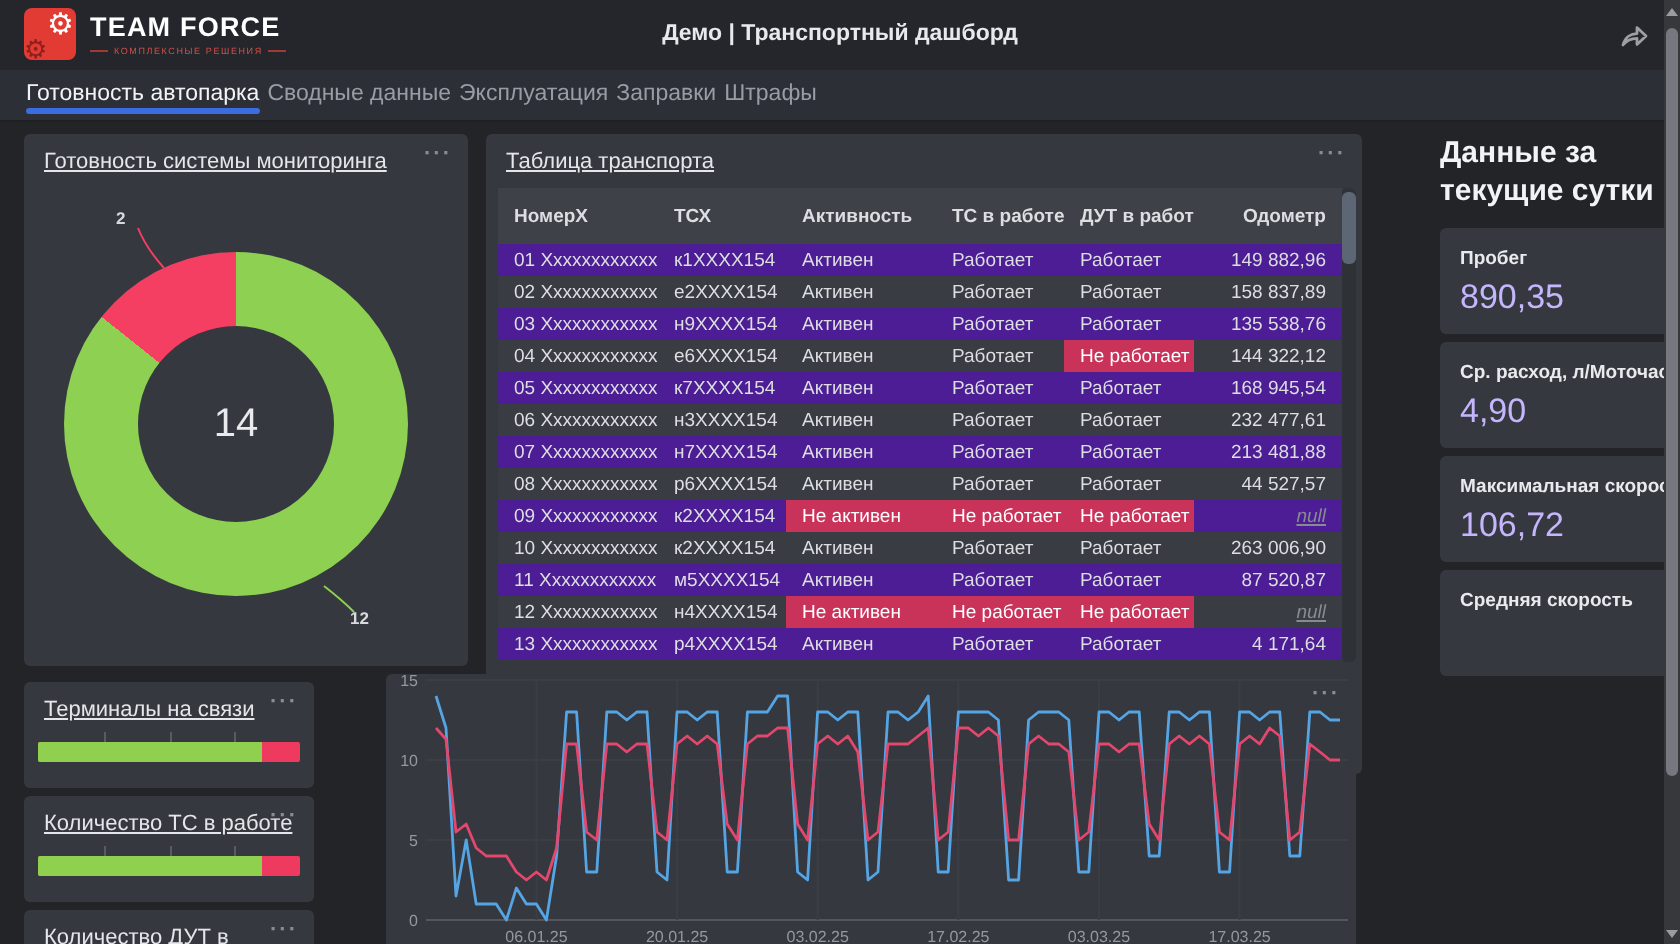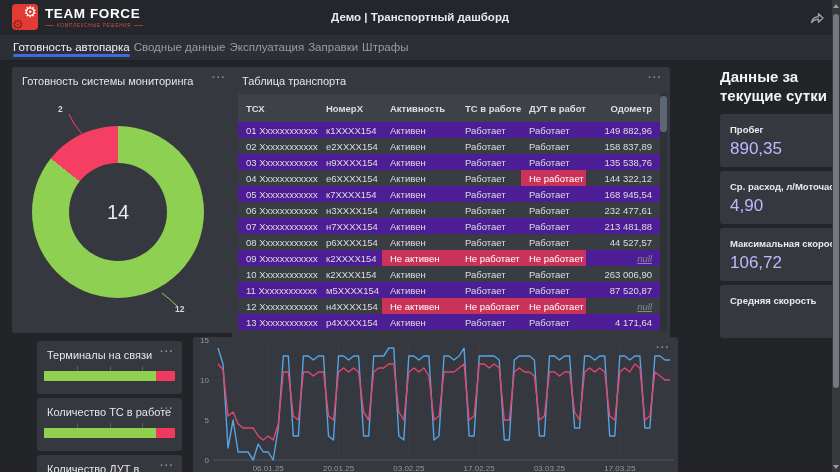--- a/index.html
+++ b/index.html
@@ -21,36 +21,36 @@
   .share-btn svg { width:18px; height:18px; stroke:#9ca0a6; fill:none; stroke-width:1.4; }
 
   
   .tabbar { position:absolute; left:0; top:35px; width:840px; height:26px; background:#2c2f35; border-bottom:1px solid #1e2024; display:flex; gap:4px; padding:6px 0 0 13px; }
   .tab { position:relative; font-size:11.5px; color:#989da5; padding-bottom:8px; cursor:pointer; white-space:nowrap; }
   .tab.active { color:#f2f3f5; }
   .tab.active::after { content:""; position:absolute; left:0; right:0; bottom:3px; height:3px; border-radius:2px; background:#3b6ce0; }
 
   
   .card { position:absolute; background:#35383e; border-radius:3px; }
-  .card-title { font-size:11px; color:#e4e6e9; padding:8px 10px 0 10px; }
+  .card-title { font-size:11px; color:#e4e6e9; padding:8px 10px 0 10px;text-decoration:underline; }
   .dots { position:absolute; top:4px; right:8px; color:#888c93; font-weight:bold; font-size:11px; letter-spacing:1px; cursor:pointer; line-height:12px; }
   .dots::after { content:"\00B7\00B7\00B7"; }
 
   
   #donut-card { left:12px; top:67px; width:222px; height:266px; }
   .donut { position:absolute; left:20px; top:59px; width:172px; height:172px; border-radius:50%; }
   .donut-hole { position:absolute; left:37px; top:37px; width:98px; height:98px; border-radius:50%; background:#35383e; display:flex; align-items:center; justify-content:center; }
   .donut-total { font-size:20px; color:#e8eaed; }
   .donut-label { position:absolute; font-size:8.5px; font-weight:bold; color:#d7dadd; }
   #dlabel-red { left:46px; top:37px; }
   #dlabel-green { left:163px; top:237px; }
   #donut-connectors { position:absolute; left:0; top:0; width:222px; height:266px; pointer-events:none; }
 
   
-  #table-card { left:232px; top:67px; width:438px; height:320px; }
+  #table-card { left:243px; top:67px; width:438px; height:320px; }
   .ttable { position:absolute; left:6px; top:27px; width:422px; font-size:9.5px; }
   .trow { display:grid; grid-template-columns:80px 64px 75px 64px 65px 74px; }
   .thead { background:#3e4147; font-weight:bold; color:#eceef0; }
   .thead .tcell { padding:4px 8px; display:flex; align-items:center; min-height:28px; }
   .tcell { padding:0 8px; display:flex; align-items:center; height:16px; color:#dcdee2; overflow:hidden; white-space:nowrap; }
   .trow.even { background:#4c1d95; }
   .trow.odd  { background:#393c42; }
   .tcell.num { justify-content:flex-end; }
   .thead .tcell.num { justify-content:flex-end; text-align:right; }
   .tcell.alert { background:#c9335a; color:#fff; }
@@ -60,21 +60,21 @@
 
   
   #right-panel { position:absolute; left:686px; top:60px; width:146px; height:412px;margin-left:28px; }
   .panel-title { font-size:15px; font-weight:bold; line-height:1.25; color:#f2f3f5; margin:8px 4px 8px 6px; }
   .kpi-list { display:flex; flex-direction:column; gap:4px; margin-left:6px; }
   .kpi-card { position:relative; width:136px; height:53px; background:#35383e; border-radius:3px; padding:10px 10px 0 10px; }
   .kpi-label { font-size:9.5px; font-weight:bold; color:#e8eaed; }
   .kpi-value { font-size:17px; color:#c4b5fd; margin-top:4px; }
 
   
-  .gauge-card { left:12px; width:145px; height:53px;margin-left:25px; }
+  .gauge-card { left:12px; width:145px; height:53px; }
   #gauge-0 { top:341px; } #gauge-1 { top:398px; } #gauge-2 { top:455px; }
   .gauge-bar { position:absolute; left:7px; right:7px; top:30px; height:10px; background:#ee3a5e; border-radius:1px; overflow:hidden; }
   .gauge-green { height:10px; background:#8fd14f; }
   .gauge-ticks { position:absolute; left:7px; right:7px; top:25px; height:5px; }
   .gauge-ticks i { position:absolute; top:0; width:1px; height:5px; background:rgba(255,255,255,.18); }
 
   
   #chart-card { left:193px; top:337px; width:485px; height:138px; }
   #chart-svg { position:absolute; left:0; top:0; }
   #chart-svg text { font-family:"Liberation Sans",sans-serif; font-size:8px; fill:#94989f; }
@@ -134,22 +134,22 @@
   </svg>
   <span class="donut-label" id="dlabel-red">2</span>
   <span class="donut-label" id="dlabel-green">12</span>
 </div>
 
 <div class="card" id="table-card">
   <div class="card-title">Таблица транспорта</div>
   <span class="dots"></span>
   <div class="ttable">
     <div class="trow thead" id="thead">
+        <div class="tcell">НомерХ</div>
         <div class="tcell">ТСХ</div>
-        <div class="tcell">НомерХ</div>
         <div class="tcell">Активность</div>
         <div class="tcell">ТС в работе</div>
         <div class="tcell">ДУТ в работе</div>
         <div class="tcell num">Одометр</div>
       </div>
     <div id="tbody">
         <div class="trow even">
     <div class="tcell">01 Xxxxxxxxxxxx</div>
     <div class="tcell">к1XXXX154</div>
     <div class="tcell">Активен</div>

